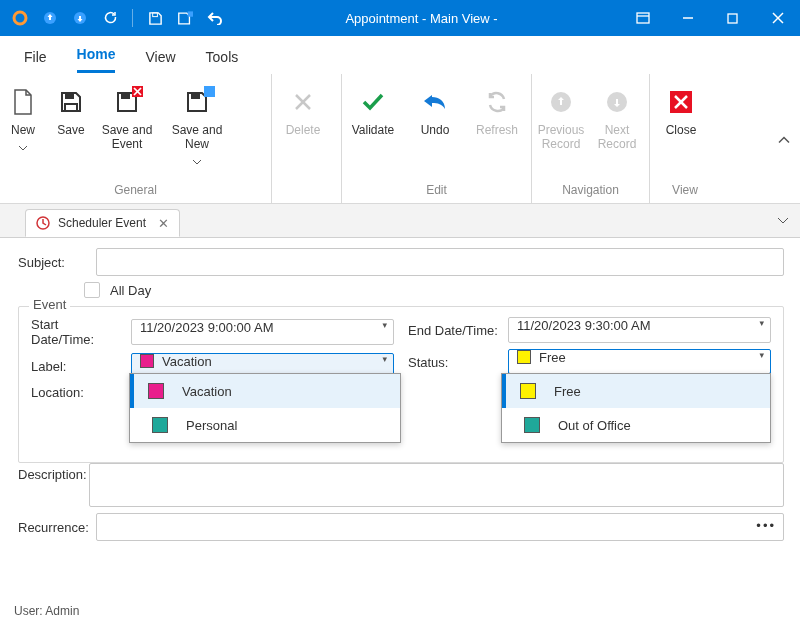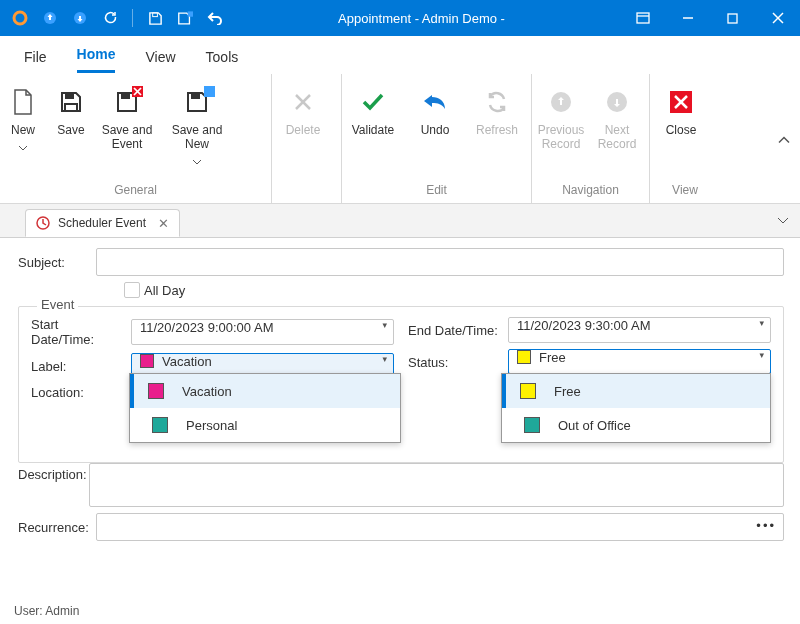--- a/index.html
+++ b/index.html
@@ -32,25 +32,25 @@
   .doctabs { height: 34px; background: #f3f3f3; display: flex; align-items: flex-end; position: relative; border-bottom: 1px solid #d0d0d0; }
   .doctab { height: 28px; background: #fff; border: 1px solid #d0d0d0; border-bottom: 1px solid #fff; border-radius: 4px 4px 0 0; display: flex; align-items: center; gap: 8px; padding: 0 10px 0 10px; margin-left: 25px; font-size: 12px; position: relative; }
   .doctab .x { color: #777; font-size: 13px; margin-left: 4px; }
   .doctabs .drop { position: absolute; right: 12px; top: 8px; }
 
   
   .form { padding: 10px 16px 0 18px; position: relative; }
   .row { display: flex; align-items: center; margin-bottom: 6px; }
   .lbl { width: 78px; font-size: 13px; color: #333; }
   .input { flex: 1; height: 28px; border: 1px solid #c8c8c8; border-radius: 2px; background: #fff; padding: 0 8px; font-size: 13px; }
-  .allday { margin-left: 106px; display: flex; align-items: center; gap: 4px; font-size: 13px; }
+  .allday { margin-left: 66px; display: flex; align-items: center; gap: 10px; font-size: 13px; }
   .checkbox { width: 16px; height: 16px; border: 1px solid #c8c8c8; border-radius: 2px; background: #fff; }
 
   .fieldset { border: 1px solid #d9d9d9; border-radius: 2px; margin-top: 8px; padding: 10px 12px 56px 12px; position: relative; }
-  .fieldset-title { position: absolute; top: -10px; left: 18px; background: #fff; padding: 0 4px; font-size: 13px; color: #555; }
+  .fieldset-title { position: absolute; top: -10px; left: 10px; background: #fff; padding: 0 4px; font-size: 13px; color: #555; }
   .grid2 { display: flex; gap: 14px; }
   .col { flex: 1; }
   .fr { display: flex; align-items: center; gap: 6px; margin-bottom: 6px; }
   .fr .flbl { width: 94px; font-size: 13px; }
   .combo { flex: 1; height: 26px; border: 1px solid #c8c8c8; border-radius: 2px; background: #fff; display: flex; padding: 0 8px; position: relative; }
   .combo .chev { position: absolute; right: 6px; color: #555; font-size: 9px; }
   .combo.active { border: 1px solid #0078d7; box-shadow: inset 0 -1px 0 #0078d7; }
   .swatch { width: 14px; height: 14px; border: 1px solid #555; margin-right: 8px; }
 
   .dropdown { position: absolute; background: #fff; border: 1px solid #999; box-shadow: 0 2px 6px rgba(0,0,0,.2); z-index: 50; }
@@ -105,21 +105,21 @@
           <path d="M2 2h9l3 3v9H2z" fill="none" stroke="#fff" stroke-width="1.5"></path>
           <rect x="12" y="0" width="6" height="6" fill="#3aa0ff"></rect>
         </svg>
       </span>
     <span class="tb-icon">
         <svg width="16" height="14" viewBox="0 0 16 14" fill="none" stroke="#fff" stroke-width="2">
           <path d="M6 2L2 6l4 4M2 6h8a4 4 0 0 1 0 8"></path>
         </svg>
       </span>
   </div>
-  <div class="tb-title">Appointment - Admin Demo -</div>
+  <div class="tb-title">Appointment - Main View -</div>
   <div class="tb-sys">
     <div class="tb-btn">
         <svg width="14" height="12" viewBox="0 0 14 12" fill="none" stroke="#fff" stroke-width="1.3">
           <rect x="1" y="1" width="12" height="10"></rect>
           <path d="M1 4h12"></path>
         </svg>
       </div>
     <div class="tb-btn">
         <svg width="12" height="12">
           <line x1="1" y1="6" x2="11" y2="6" stroke="#fff" stroke-width="1.5"></line>

